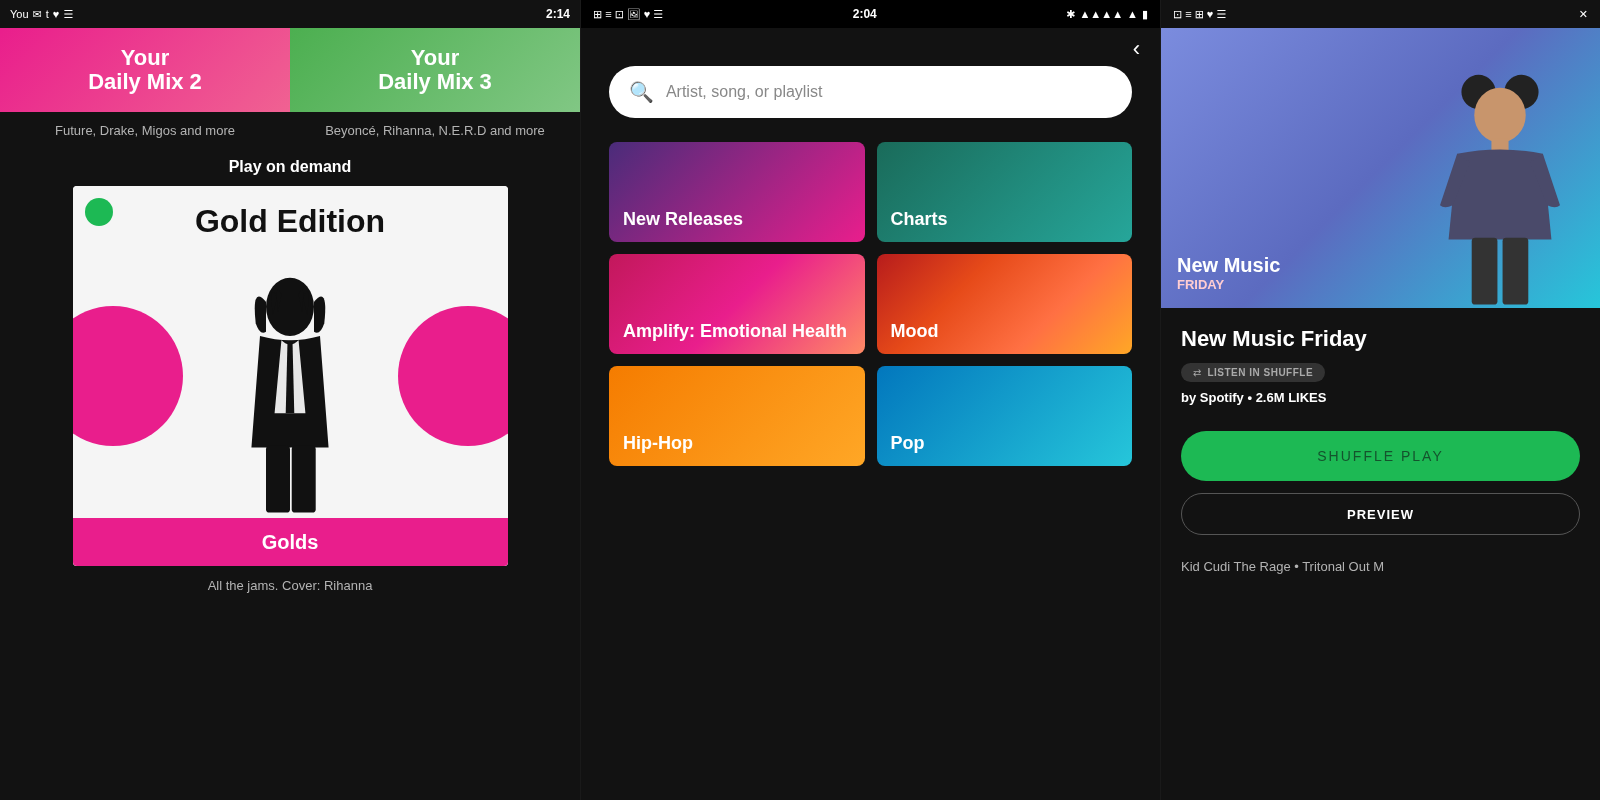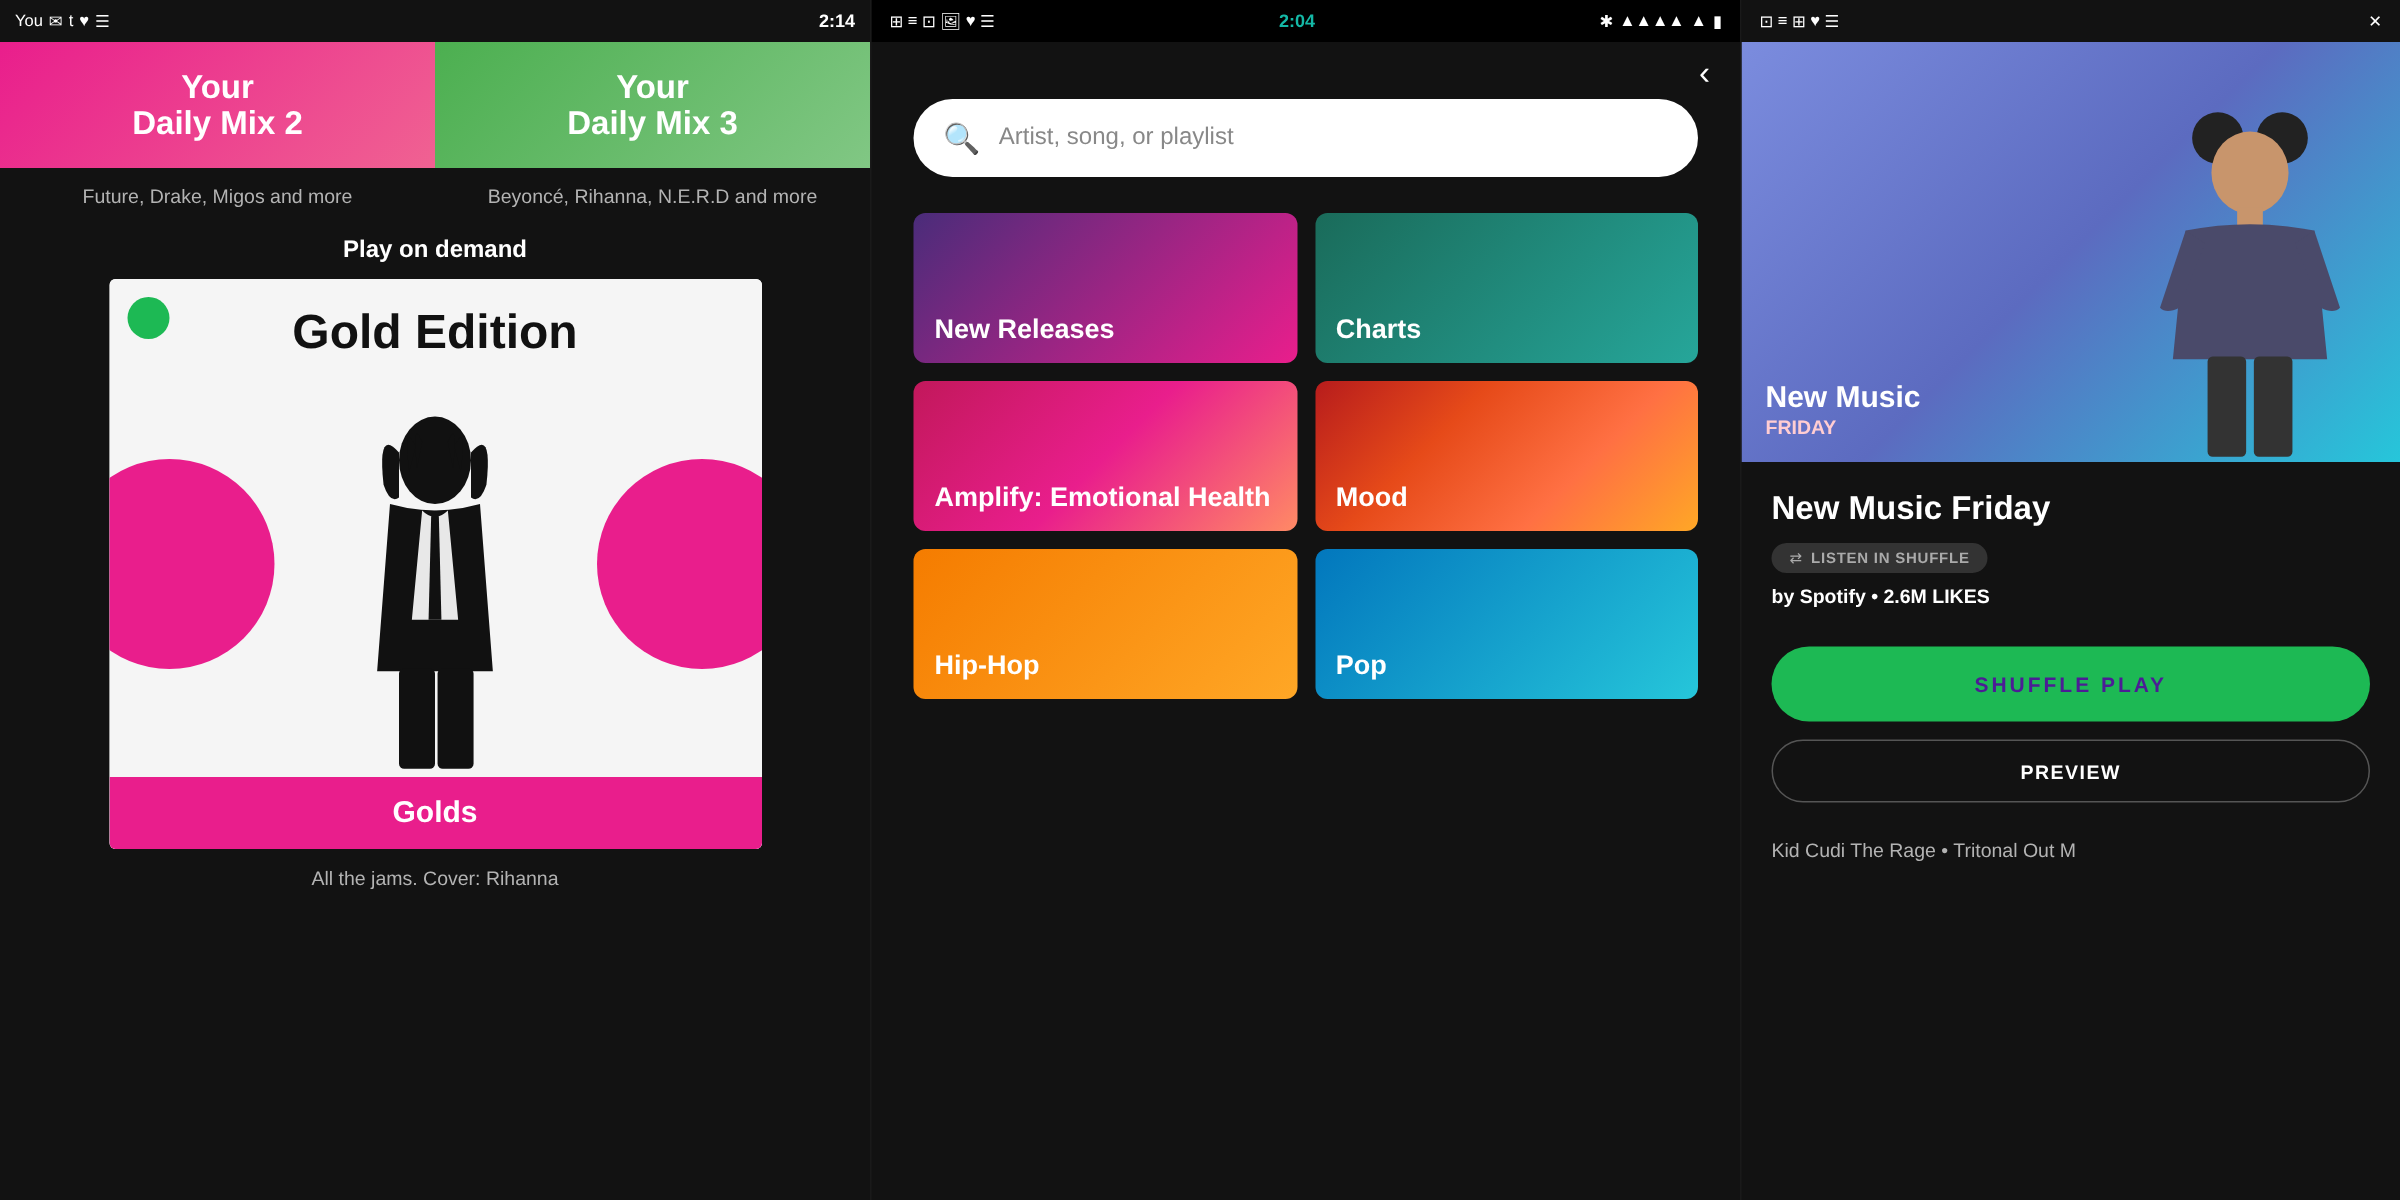--- a/index.html
+++ b/index.html
@@ -194,21 +194,21 @@
       background: #000;
       display: flex;
       justify-content: space-between;
       align-items: center;
       padding: 4px 12px;
       height: 28px;
     }
     .status-left-icons { display: flex; gap: 3px; align-items: center; }
     .status-right-icons { display: flex; gap: 4px; align-items: center; }
     .s-icon { font-size: 11px; color: #fff; }
-    .s-time { font-size: 12px; color: #14b8a6; font-weight: 600; }
+    .s-time { font-size: 12px; color: #ffffff; font-weight: 600; }
 
     .back-btn {
       color: #fff;
       font-size: 22px;
       text-align: right;
       padding: 8px 20px 4px;
       cursor: pointer;
     }
 
     .search-title {
@@ -358,23 +358,23 @@
       background: #1db954;
       border: none;
       border-radius: 30px;
       height: 50px;
       display: flex;
       align-items: center;
       justify-content: center;
       cursor: pointer;
     }
     .shuffle-play-label {
-      color: #4c1d95;
+      color: #14532d;
       font-size: 14px;
-      font-weight: 700;
+      font-weight: 400;
       letter-spacing: 2px;
     }
 
     .preview-btn {
       width: calc(100% - 40px);
       margin: 12px 20px 16px;
       background: transparent;
       border: 1px solid #555;
       border-radius: 30px;
       height: 42px;

